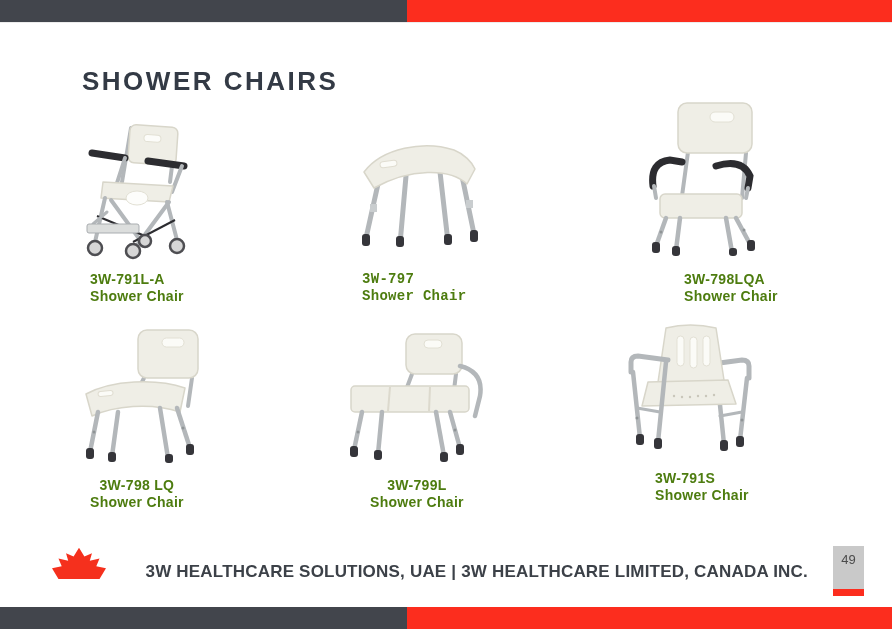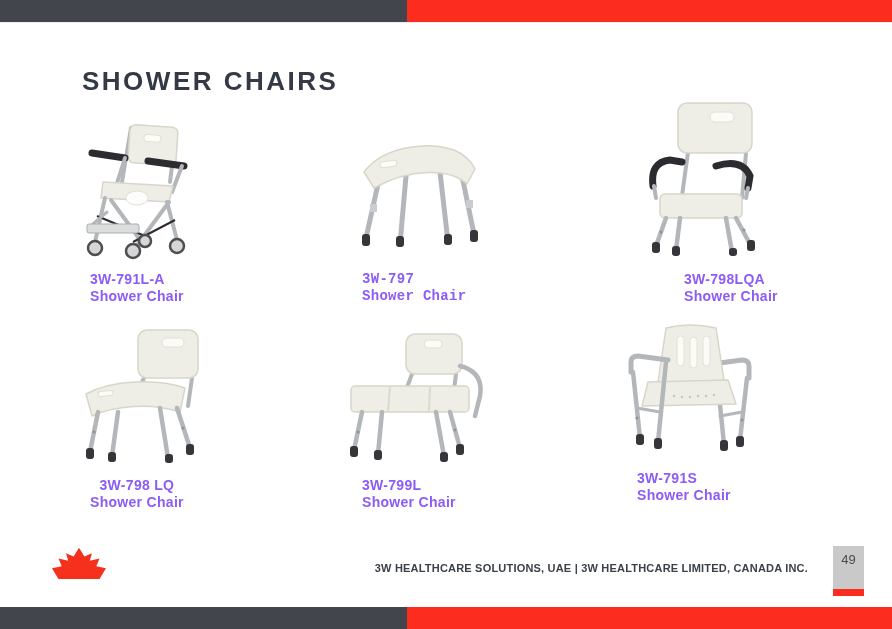--- a/index.html
+++ b/index.html
@@ -14,29 +14,29 @@
   .bar .seg-dark{position:absolute;left:0;top:0;width:407px;height:22px;background:#42454c;}
   .bar .seg-red{position:absolute;left:407px;top:0;width:485px;height:22px;background:#fc2d1e;}
   
   .page-title{
     position:absolute;left:82px;top:66px;
     font-size:26px;font-weight:700;letter-spacing:2.5px;color:#333a45;
   }
   
   .product-img{position:absolute;}
   .product-label{
-    position:absolute;color:#8b5cf6;font-size:14px;font-weight:700;
+    position:absolute;color:#4d7c0f;font-size:14px;font-weight:700;
     line-height:16.5px;letter-spacing:.3px;
   }
   .product-label .model{display:block;}
   .product-label .pname{display:block;}
   
   .footer-logo{position:absolute;left:52px;top:545px;width:54px;height:38px;}
   .footer-line{
-    position:absolute;right:84px;top:562px;font-size:11px;font-weight:700;
+    position:absolute;right:84px;top:562px;font-size:17px;font-weight:700;
     letter-spacing:.2px;color:#3c4148;white-space:nowrap;
   }
   .page-tab{position:absolute;left:833px;top:546px;width:31px;height:50px;}
   .page-tab .tab-bg{position:absolute;left:0;top:0;width:31px;height:43px;background:#c9c9c9;}
   .page-tab .tab-red{position:absolute;left:0;top:43px;width:31px;height:7px;background:#fc2d1e;}
   .page-tab .tab-num{
     position:absolute;left:0;top:6px;width:31px;text-align:center;
     font-size:13px;color:#4b4b4b;font-weight:400;
   }
   svg{display:block;}
@@ -173,21 +173,21 @@
       <path d="M34 80 L30 122" stroke="#b3b7ba" stroke-width="4.5" stroke-linecap="round"></path>
       <path d="M88 80 L96 124" stroke="#b3b7ba" stroke-width="4.5" stroke-linecap="round"></path>
       <rect x="2" y="114" width="8" height="11" rx="3" fill="#35353a"></rect>
       <rect x="108" y="112" width="8" height="11" rx="3" fill="#35353a"></rect>
       <rect x="26" y="118" width="8" height="10" rx="3" fill="#35353a"></rect>
       <rect x="92" y="120" width="8" height="10" rx="3" fill="#35353a"></rect>
       <circle cx="10" cy="100" r="1.5" fill="#8f9496"></circle>
       <circle cx="107" cy="98" r="1.5" fill="#8f9496"></circle>
     </svg>
   </div>
-  <div class="product-label" style="left:362px;top:477px;">
+  <div class="product-label" style="left:370px;top:477px;text-align:center;">
     <span class="model">3W-799L</span>
     <span class="pname">Shower Chair</span>
   </div>
 
   <div class="product-img" style="left:622px;top:322px;">
     <svg width="135" height="140" viewBox="0 0 135 140">
       <path d="M127 56 L127 44 Q127 38 120 38 L90 42" stroke="#b3b7ba" stroke-width="5" fill="none" stroke-linecap="round"></path>
       <path d="M94 44 L102 122" stroke="#b3b7ba" stroke-width="4.5" stroke-linecap="round"></path>
       <path d="M125 56 L118 118" stroke="#b3b7ba" stroke-width="4.5" stroke-linecap="round"></path>
       <path d="M120 90 L98 94" stroke="#b3b7ba" stroke-width="3" stroke-linecap="round"></path>
@@ -207,21 +207,21 @@
       <path d="M44 40 L36 120" stroke="#b3b7ba" stroke-width="4.5" stroke-linecap="round"></path>
       <path d="M15 86 L38 90" stroke="#b3b7ba" stroke-width="3" stroke-linecap="round"></path>
       <rect x="14" y="112" width="8" height="11" rx="3" fill="#35353a"></rect>
       <rect x="32" y="116" width="8" height="11" rx="3" fill="#35353a"></rect>
       <rect x="114" y="114" width="8" height="11" rx="3" fill="#35353a"></rect>
       <rect x="98" y="118" width="8" height="11" rx="3" fill="#35353a"></rect>
       <circle cx="15" cy="96" r="1.5" fill="#8f9496"></circle>
       <circle cx="120" cy="98" r="1.5" fill="#8f9496"></circle>
     </svg>
   </div>
-  <div class="product-label" style="left:637px;top:470px;">
+  <div class="product-label" style="left:655px;top:470px;">
     <span class="model">3W-791S</span>
     <span class="pname">Shower Chair</span>
   </div>
 
   <div class="footer-logo">
     <svg width="54" height="38" viewBox="0 0 100 60">
       <path d="M50 0 L60 16 L74 10 L70 24 L88 20 L82 34 L100 38 L88 58 L12 58 L0 38 L18 34 L12 20 L30 24 L26 10 L40 16 Z" fill="#f5301d"></path>
     </svg>
   </div>
   <div class="footer-line">3W HEALTHCARE SOLUTIONS, UAE | 3W HEALTHCARE LIMITED, CANADA INC.</div>

